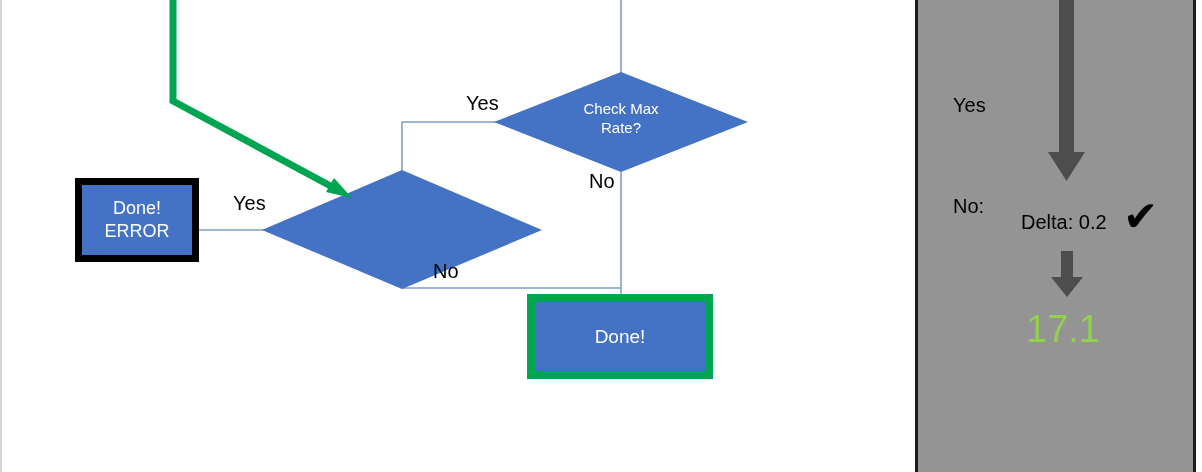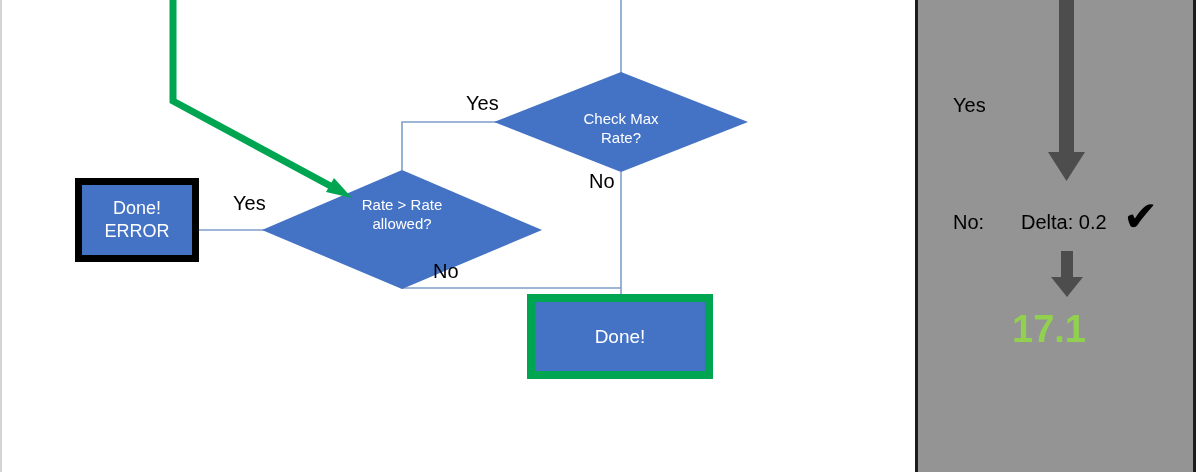--- a/index.html
+++ b/index.html
@@ -80,21 +80,21 @@
     font-size: 19px;
     text-align: center;
   }
 
   
   #diamond-rate-text {
     left: 322px; top: 196px;
     width: 160px;
   }
   #diamond-max-text {
-    left: 541px; top: 110px;
+    left: 541px; top: 100px;
     width: 160px;
   }
 
   
   .edge-label {
     position: absolute;
     color: #000000;
     font-size: 20px;
     line-height: 1;
     white-space: nowrap;
@@ -120,34 +120,34 @@
     width: 281px; height: 472px;
   }
   .panel-text {
     position: absolute;
     color: #000000;
     font-size: 20px;
     line-height: 1;
     white-space: nowrap;
   }
   #panel-yes    { left: 35px;  top: 95px; }
-  #panel-no     { left: 35px;  top: 212px; }
+  #panel-no     { left: 35px;  top: 196px; }
   #panel-delta  { left: 103px; top: 212px; }
   #panel-check  {
     left: 205px; top: 196px;
     font-size: 42px;
     line-height: 1;
     font-family: "DejaVu Sans", sans-serif;
   }
   #panel-value {
     position: absolute;
-    left: 94px; top: 310px;
+    left: 108px; top: 310px;
     color: #92d050;
     font-size: 38px;
-    font-weight: bold;
+    font-weight: normal;
     line-height: 1;
     white-space: nowrap;
   }
 </style>
 </head>
 <body>
 
 <div id="stage">
 
   <div id="slide-left-edge"></div>
@@ -173,22 +173,20 @@
       <polyline points="173,0 173,101 338,190" fill="none" stroke="#00a551" stroke-width="7" stroke-linejoin="miter" stroke-linecap="butt"></polyline>
       <polygon points="352,198 326,192 334,178" fill="#00a551"></polygon>
     </g>
   </svg>
 
   <div id="error-box">
     <span class="txt">Done!
 ERROR</span>
   </div>
 
-  <div class="node-label" id="diamond-rate-text">Rate &gt; Rate
-allowed?</div>
 
   <div class="node-label" id="diamond-max-text">Check Max
 Rate?</div>
 
   <div id="done-box">
     <span class="txt">Done!</span>
   </div>
 
   <div class="edge-label" id="label-yes-error">Yes</div>
 

